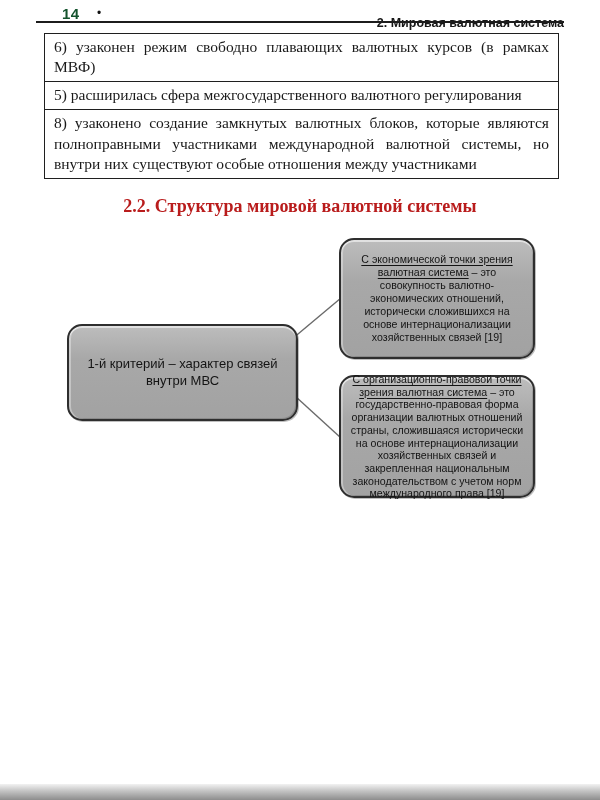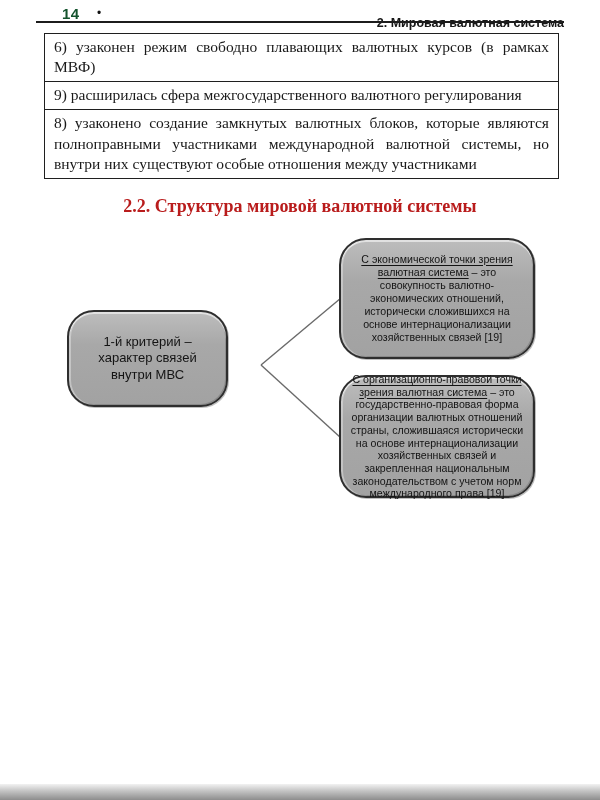--- a/index.html
+++ b/index.html
@@ -51,31 +51,31 @@
     font-size:18px;font-weight:bold;color:#b91c1c;
   }
   
   .diagram{position:absolute;left:0;top:230px;width:600px;height:290px;}
   .connectors{position:absolute;left:0;top:0;width:600px;height:290px;}
   .dbox{
     position:absolute;
     box-sizing:border-box;
     background:linear-gradient(180deg,#bdbdbd 0%,#a8a8a8 35%,#a2a2a2 100%);
     border:2px solid #2e2e2e;
-    border-radius:27px;
+    border-radius:15px;
     box-shadow:
       inset 0 2px 0 rgba(255,255,255,.55),
       inset 2px 0 0 rgba(255,255,255,.35),
       inset -1px -1px 0 rgba(0,0,0,.15),
       1px 1px 0 rgba(0,0,0,.25);
     display:flex;align-items:center;justify-content:center;
     font-family:"Liberation Sans", sans-serif;
     text-align:center;color:#141414;
   }
-  .leftbox{left:67px;top:80px;width:161px;height:97px;font-size:13px;line-height:1.25;padding:6px 10px;}
+  .leftbox{left:67px;top:94px;width:231px;height:97px;font-size:13px;line-height:1.25;padding:6px 10px;}
   .rbox1{left:339px;top:8px;width:196px;height:121px;font-size:10.6px;line-height:1.24;padding:6px 9px;}
   .rbox2{left:339px;top:145px;width:196px;height:123px;font-size:10.6px;line-height:1.2;padding:5px 8px;align-items:center;}
   .lead{text-decoration:underline;text-underline-offset:1.5px;}
   
   .bottomband{
     position:absolute;left:0;bottom:0;width:600px;height:16px;
     background:linear-gradient(180deg,#f2f2f2 0%,#c2c2c2 45%,#8d8d8d 100%);
   }
 </style>
 </head>
@@ -85,21 +85,21 @@
 
   <div class="runhead">
     <span class="pagenum">14</span>
     <span class="head-dot">•</span>
     <span class="chapter">2. Мировая валютная система</span>
   </div>
   <div class="headrule"></div>
 
   <div class="ftable">
     <div class="trow">6) узаконен режим свободно плавающих валютных курсов (в рамках МВФ)</div>
-    <div class="trow">9) расширилась сфера межгосударственного валютного регулирования</div>
+    <div class="trow">5) расширилась сфера межгосударственного валютного регулирования</div>
     <div class="trow">8) узаконено создание замкнутых валютных блоков, которые являются полноправными участниками международной валютной системы, но внутри них существуют особые отношения между участниками</div>
   </div>
 
   <div class="sechead">2.2. Структура мировой валютной системы</div>
 
   <div class="diagram">
     <svg class="connectors" width="600" height="290" viewBox="0 0 600 290" xmlns="http://www.w3.org/2000/svg">
       <line x1="261" y1="135" x2="341" y2="68" stroke="#6a6a6a" stroke-width="1.4"></line>
       <line x1="261" y1="135" x2="341" y2="208" stroke="#6a6a6a" stroke-width="1.4"></line>
     </svg>

